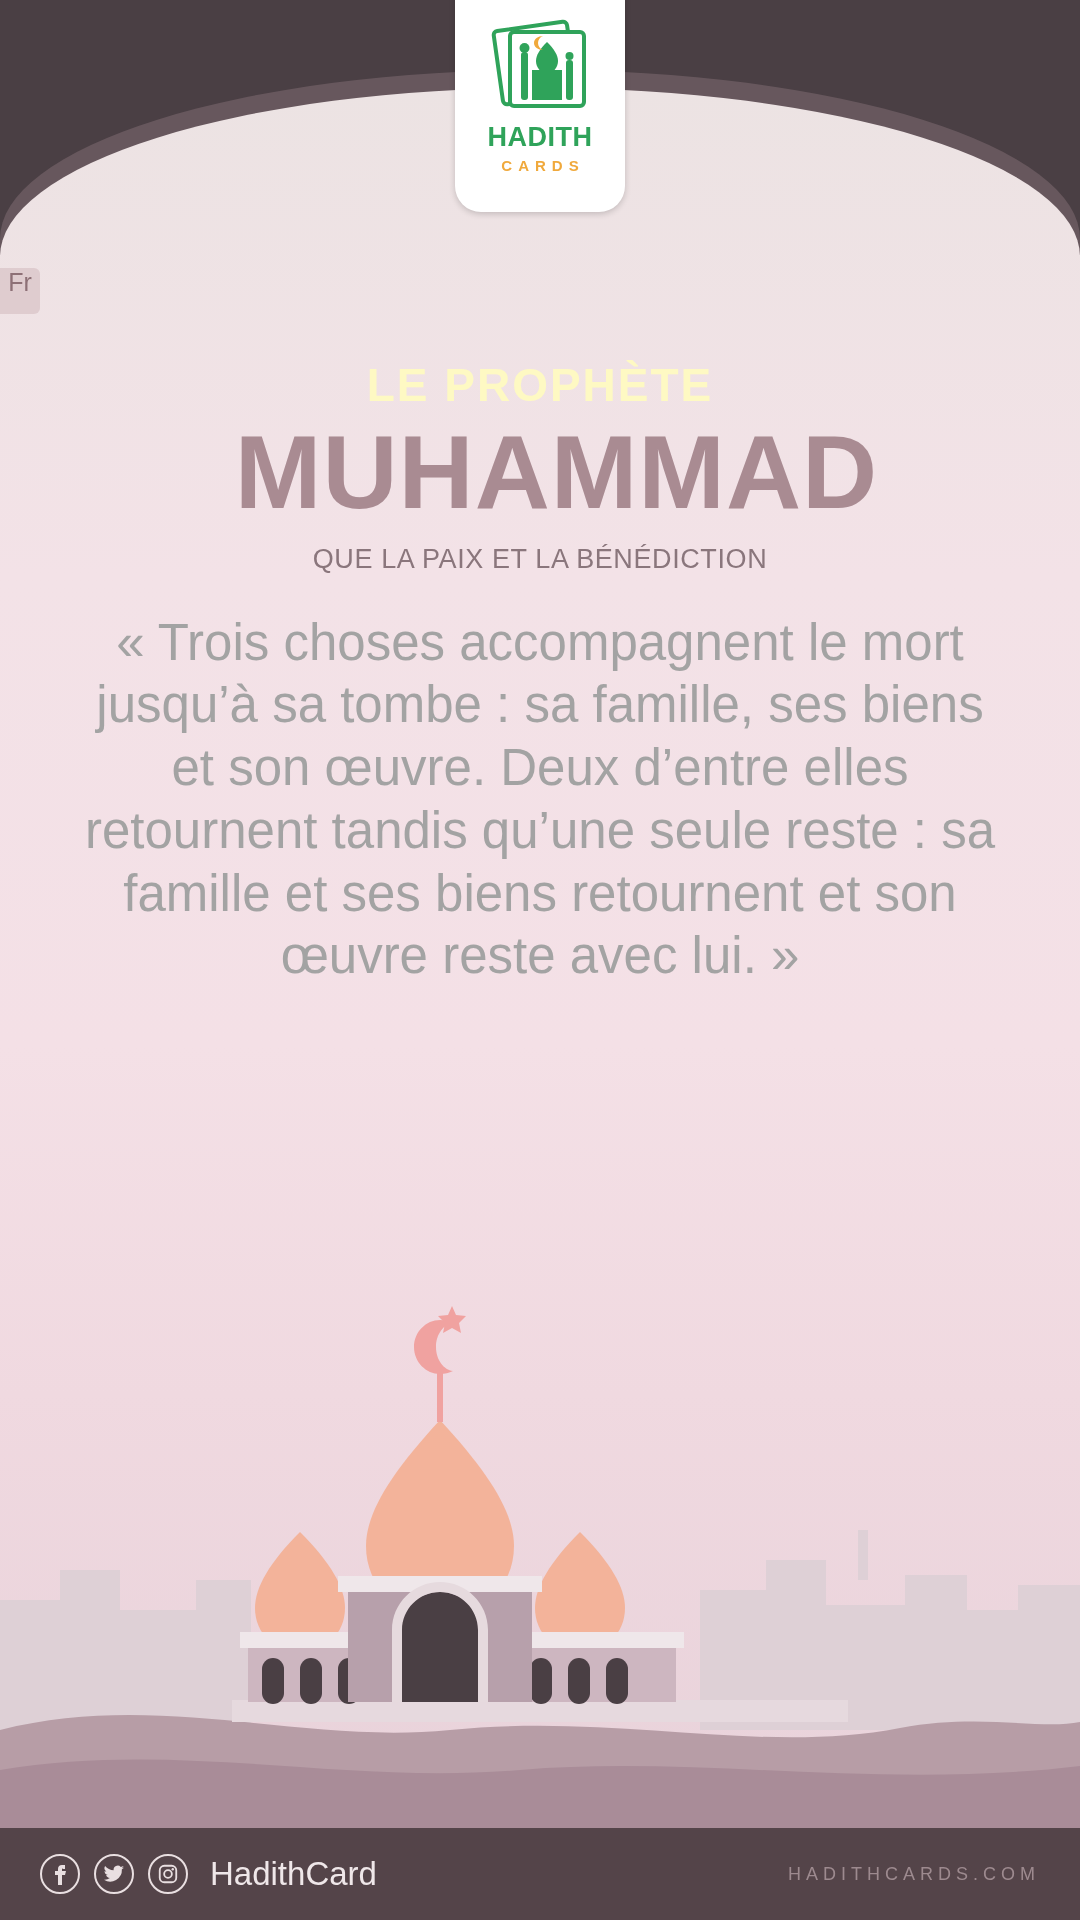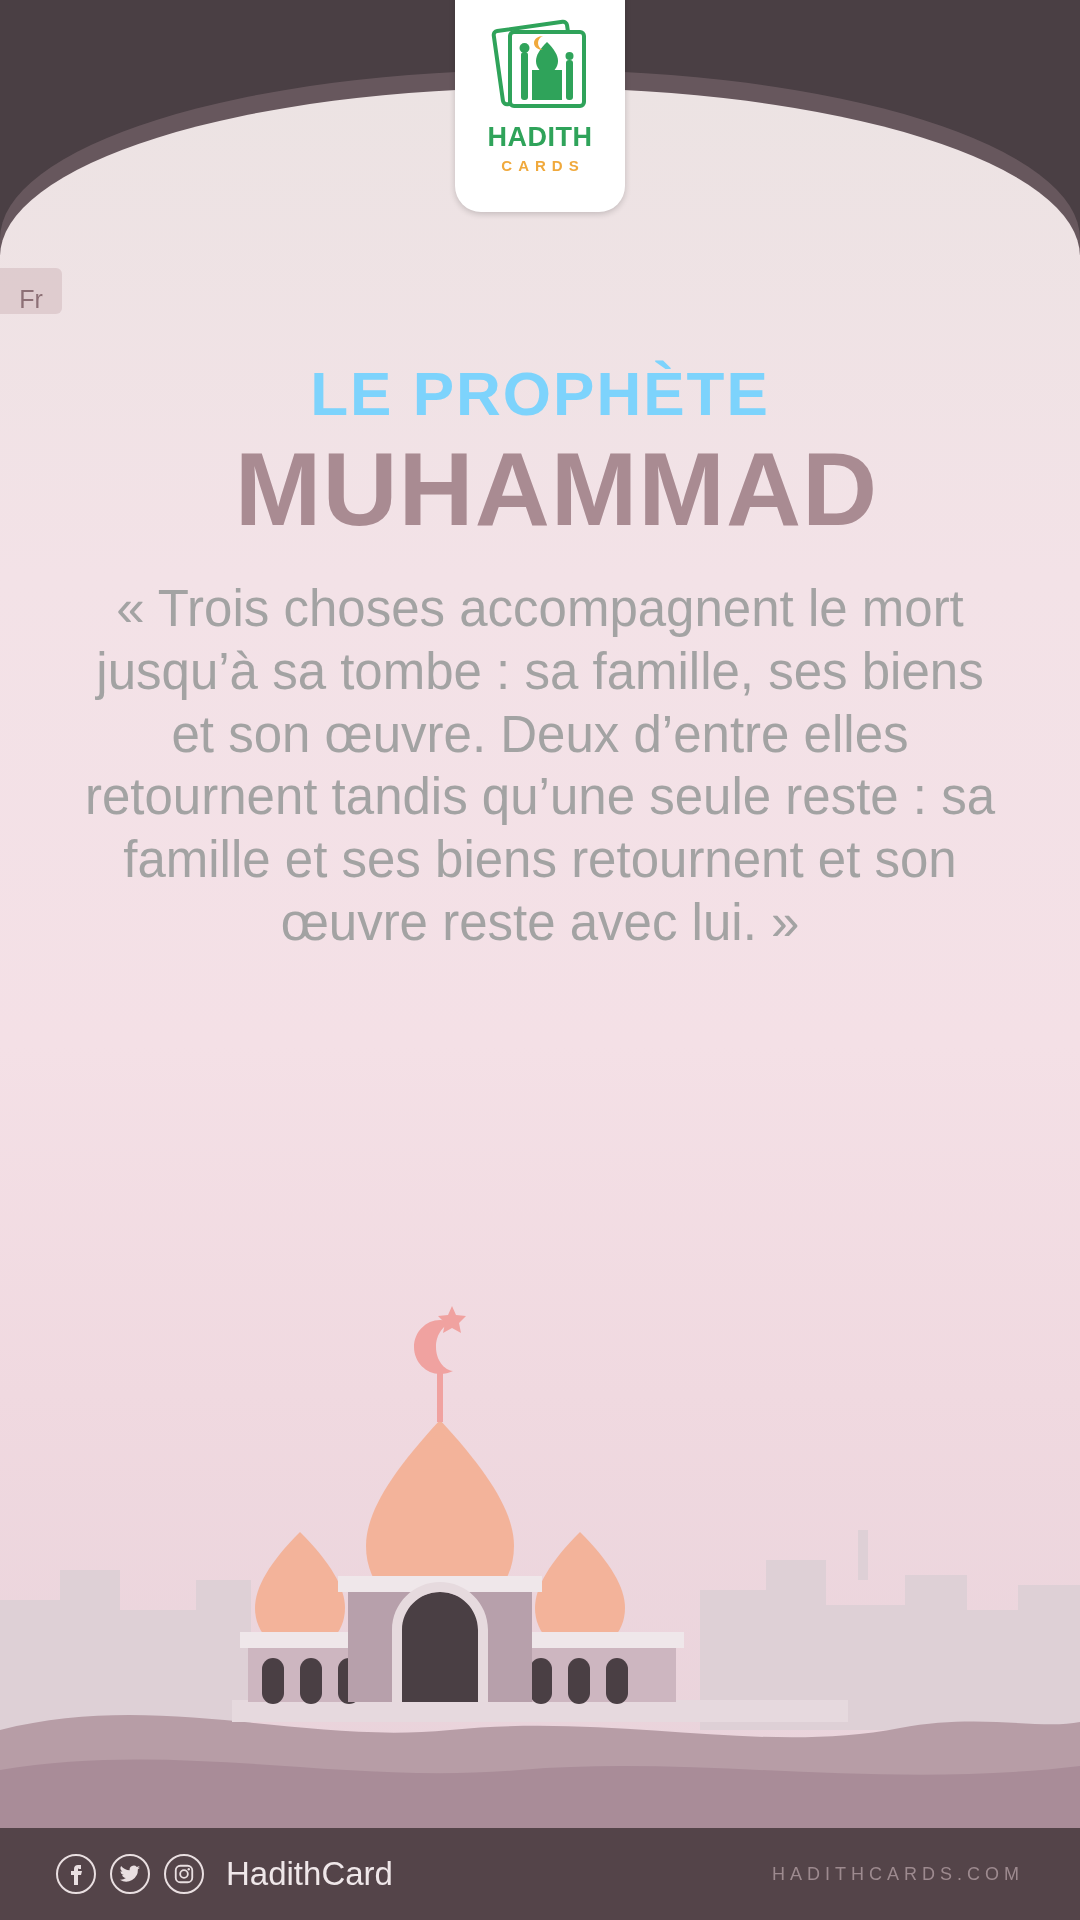--- a/index.html
+++ b/index.html
@@ -76,48 +76,48 @@
     color: #f0a93c;
     margin-top: 6px;
     padding-left: 6px;
   }
 
   
   .lang-chip {
     position: absolute;
     left: 0;
     top: 268px;
-    width: 62px;
+    width: 40px;
     height: 46px;
     background: rgba(210,186,190,.55);
     border-top-right-radius: 6px;
     border-bottom-right-radius: 6px;
     color: #8d7076;
     font-size: 25px;
     display: flex;
-    align-items: flex-end;
+    align-items: flex-start;
     justify-content: center;
     z-index: 14;
   }
 
   
   .content {
     position: absolute;
     left: 0;
     top: 0;
     width: 1080px;
     z-index: 10;
   }
   .title-small {
     text-align: center;
     margin-top: 358px;
-    font-size: 62px;
+    font-size: 46px;
     font-weight: bold;
     letter-spacing: 2px;
-    color: #7dd3fc;
+    color: #fef9c3;
   }
   .title-big {
     text-align: center;
     margin-top: 6px;
     font-size: 104px;
     font-weight: bold;
     letter-spacing: 1px;
     color: #a98b92;
     line-height: 1.05;
     padding-left: 33px;
@@ -161,21 +161,21 @@
   .footer {
     position: absolute;
     left: 0;
     bottom: 0;
     width: 1080px;
     height: 92px;
     background: #544449;
     display: flex;
     align-items: center;
     justify-content: space-between;
-    padding: 0 56px;
+    padding: 0 40px;
     z-index: 20;
   }
   .footer-left { display: flex; align-items: center; gap: 14px; }
   .soc {
     width: 40px; height: 40px;
     border: 2px solid #e9dfe1;
     border-radius: 50%;
     display: flex; align-items: center; justify-content: center;
     color: #e9dfe1;
   }
@@ -275,20 +275,21 @@
     <g fill="#f0a2a0">
       <rect x="437" y="200" width="6" height="52"></rect>
       <path d="M440 150c-14 0-26 12-26 27s12 27 26 27c5 0 9-1 13-3-9-1-17-11-17-24s8-23 17-24c-4-2-8-3-13-3z"></path>
       <path d="M452 136l4 9 10 1-7 7 2 10-9-5-9 5 2-10-7-7 10-1z"></path>
     </g>
   </svg>
 
   <div class="content">
     <div class="title-small">LE PROPHÈTE</div>
     <div class="title-big">MUHAMMAD</div>
+    <div class="title-sub">QUE LA PAIX ET LA BÉNÉDICTION</div>
     <div class="hadith">« Trois choses accompagnent le mort jusqu’à sa tombe : sa famille, ses biens et son œuvre. Deux d’entre elles retournent tandis qu’une seule reste : sa famille et ses biens retournent et son œuvre reste avec lui. »</div>
   </div>
 
   <div class="footer">
     <div class="footer-left">
       <span class="soc">
         <svg width="22" height="22" viewBox="0 0 22 22">
             <path d="M13 6h3V2h-3c-2.5 0-4 1.6-4 4v2H6v4h3v10h4V12h3l1-4h-4V6c0-.6.4-1 1-1z" fill="#e9dfe1"></path>
           </svg>
       </span>

